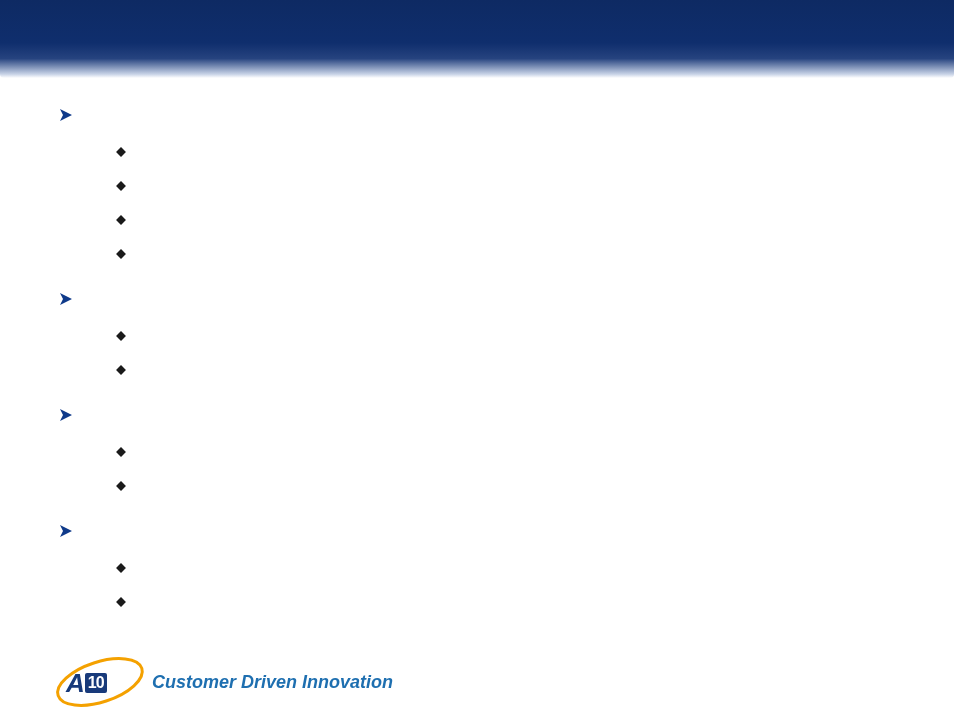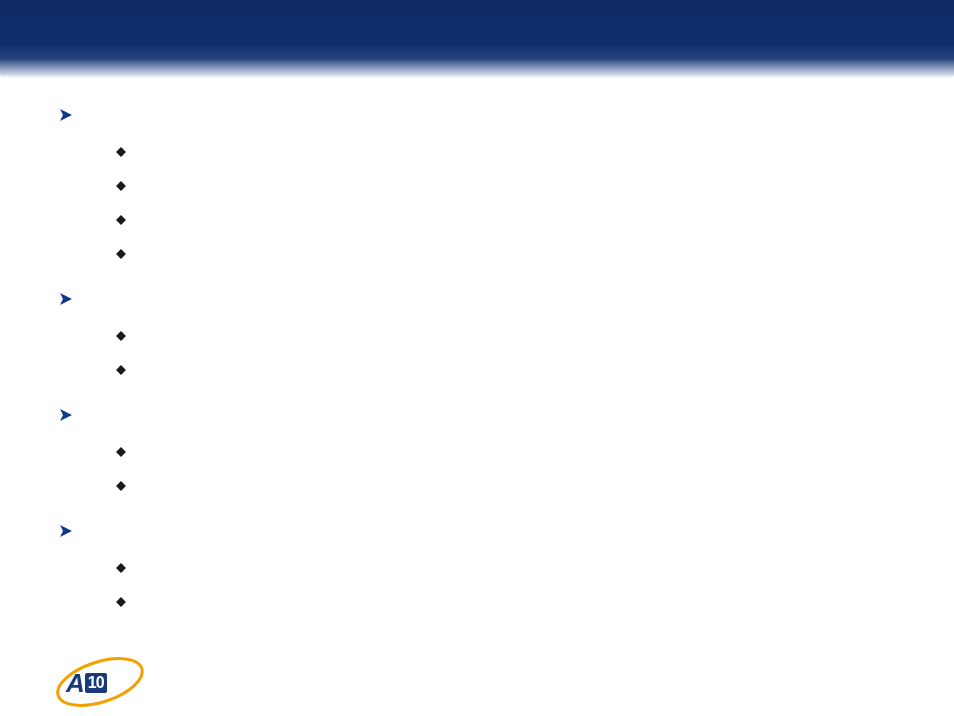--- a/index.html
+++ b/index.html
@@ -261,13 +261,14 @@
 
 <div class="footer">
   <div class="logo-wrap">
     <svg class="orbit" viewBox="0 0 96 56">
       <ellipse cx="48" cy="28" rx="44" ry="20" fill="none" stroke="#f4a100" stroke-width="3" transform="rotate(-18 48 28)"></ellipse>
     </svg>
     <span class="a10">
       <span>A</span><span class="ten">10</span>
     </span>
   </div>
+  <span class="tagline">Customer Driven Innovation</span>
 </div>
 
 </body></html>

